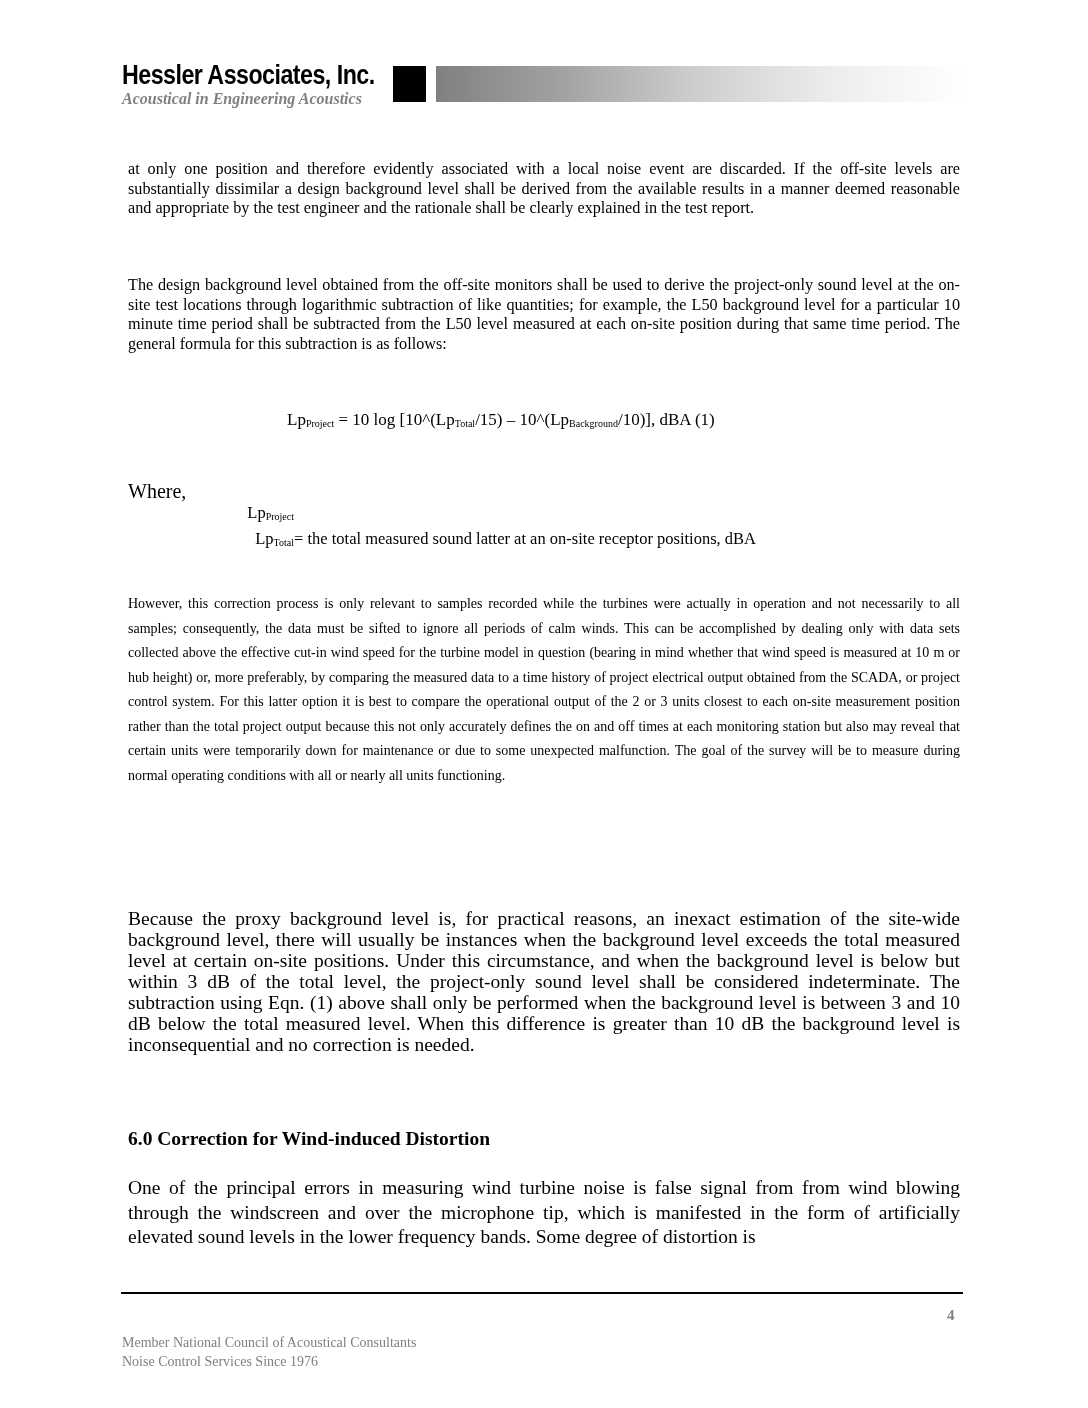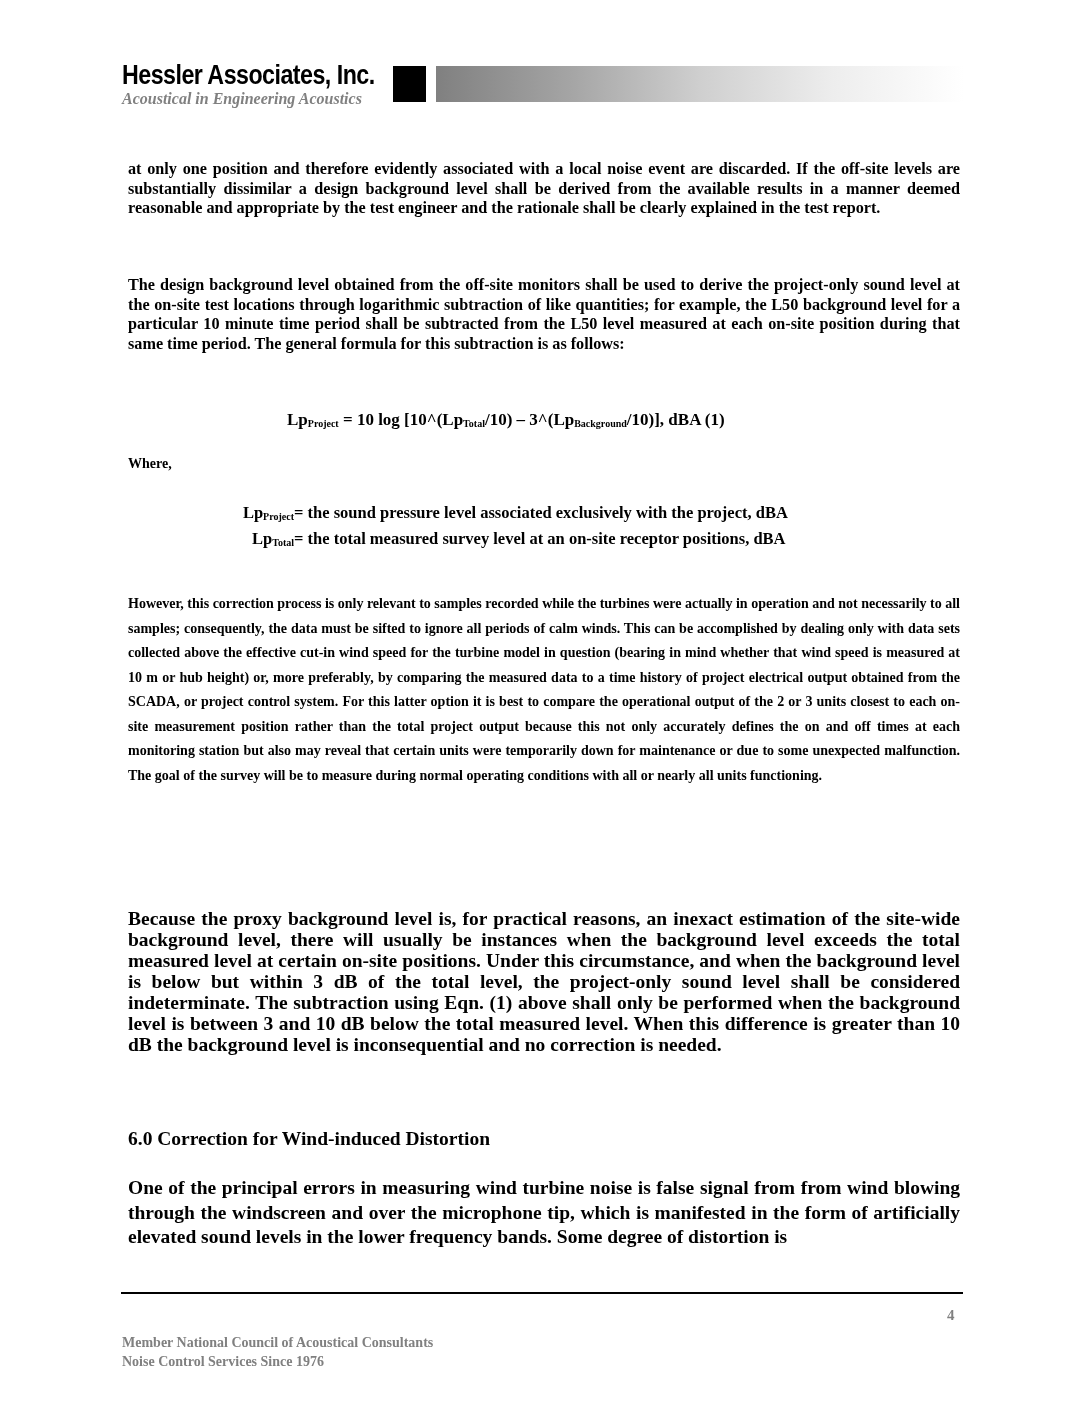--- a/index.html
+++ b/index.html
@@ -1,30 +1,30 @@
 <!DOCTYPE html>
 <html><head>
 <meta charset="utf-8">
 <style>
   html, body { margin: 0; padding: 0; background: #ffffff; }
   body { width: 1088px; height: 1408px; position: relative; overflow: hidden; color: #000; }
-  .serif { font-family: "Liberation Serif", "DejaVu Serif", serif; font-weight: bold; }
+  .serif { font-family: "Liberation Serif", "DejaVu Serif", serif; }
   .sans { font-family: "Liberation Sans", "DejaVu Sans", sans-serif; }
 
   .company-name { position: absolute; left: 122px; top: 60px; font-size: 27px; font-weight: bold; letter-spacing: -0.6px; transform: scaleX(0.86); transform-origin: left top; white-space: nowrap; }
   .company-tagline { position: absolute; left: 122px; top: 90px; font-size: 16px; font-style: italic; font-weight: bold; color: #808080; white-space: nowrap; }
   .logo-square { position: absolute; left: 393px; top: 66px; width: 33px; height: 36px; background: #000; }
   .gradient-bar { position: absolute; left: 436px; top: 66px; width: 528px; height: 36px; background: linear-gradient(to right, #808080 0%, #a4a4a4 25%, #cfcfcf 50%, #ededed 75%, #ffffff 100%); }
 
   .body-text { position: absolute; left: 128px; width: 832px; font-size: 17.3px; line-height: 24.5px; text-align: justify; }
   .body-text.small { font-size: 16.2px; line-height: 19.6px; }
   .p1 { top: 160px; }
   .p2 { top: 276px; }
   .equation { position: absolute; left: 287px; top: 410px; font-size: 17px; white-space: nowrap; }
-  .where { position: absolute; left: 128px; top: 456px; font-size: 14px; }
+  .where { position: absolute; left: 128px; top: 480px; font-size: 20px; }
   .defs { position: absolute; left: 190px; top: 502px; font-size: 16.5px; line-height: 22px; }
   .def-row { display: flex; white-space: nowrap; text-align: right; }
   .def-term { width: 104px; }
   sub { font-size: 10px; vertical-align: -2px; }
   .p3 { top: 592px; font-size: 14px; line-height: 24.5px; }
   .p4 { top: 908px; font-size: 19.5px; line-height: 21px; }
   .section-heading { position: absolute; left: 128px; top: 1128px; font-size: 19.5px; font-weight: bold; white-space: nowrap; }
   .p5 { top: 1176px; font-size: 19.5px; line-height: 24.5px; }
 
   .footer-rule { position: absolute; left: 121px; top: 1292px; width: 842px; height: 2px; background: #000; }
@@ -40,33 +40,32 @@
   <div class="company-name sans">Hessler Associates, Inc.</div>
   <div class="company-tagline serif">Acoustical in Engineering Acoustics</div>
   <div class="logo-square"></div>
   <div class="gradient-bar"></div>
 </div>
 
 <div class="body-text small serif p1">at only one position and therefore evidently associated with a local noise event are discarded.  If the off-site levels are substantially dissimilar a design background level shall be derived from the available results in a manner deemed reasonable and appropriate by the test engineer and the rationale shall be clearly explained in the test report.</div>
 <div class="body-text small serif p2">The design background level obtained from the off-site monitors shall be used to derive the project-only sound level at the on-site test locations through logarithmic subtraction of like quantities; for example, the L50 background level for a particular 10 minute time period shall be subtracted from the L50 level measured at each on-site position during that same time period.  The general formula for this subtraction is as follows:</div>
 
 <div class="equation serif">
-  <span>Lp</span><sub>Project</sub><span> = 10 log [10^(Lp</span><sub>Total</sub><span>/10) – 3^(Lp</span><sub>Background</sub><span>/10)],  dBA  (1)</span>
+  <span>Lp</span><sub>Project</sub><span> = 10 log [10^(Lp</span><sub>Total</sub><span>/15) – 10^(Lp</span><sub>Background</sub><span>/10)],  dBA  (1)</span>
 </div>
 
 <div class="where serif">Where,</div>
 
 <div class="defs serif">
   <div class="def-row">
     <span class="def-term"><span>Lp</span><sub>Project</sub></span>
-    <span>= the sound pressure level associated exclusively with the project, dBA</span>
   </div>
   <div class="def-row">
     <span class="def-term"><span>Lp</span><sub>Total</sub></span>
-    <span>= the total measured survey level at an on-site receptor positions, dBA</span>
+    <span>= the total measured sound latter at an on-site receptor positions, dBA</span>
   </div>
 </div>
 
 <div class="body-text serif p3">However, this correction process is only relevant to samples recorded while the turbines were actually in operation and not necessarily to all samples; consequently, the data must be sifted to ignore all periods of calm winds.  This can be accomplished by dealing only with data sets collected above the effective cut-in wind speed for the turbine model in question (bearing in mind whether that wind speed is measured at 10 m or hub height) or, more preferably, by comparing the measured data to a time history of project electrical output obtained from the SCADA, or project control system.  For this latter option it is best to compare the operational output of the 2 or 3 units closest to each on-site measurement position rather than the total project output because this not only accurately defines the on and off times at each monitoring station but also may reveal that certain units were temporarily down for maintenance or due to some unexpected malfunction.  The goal of the survey will be to measure during normal operating conditions with all or nearly all units functioning.</div>
 <div class="body-text serif p4">Because the proxy background level is, for practical reasons, an inexact estimation of the site-wide background level, there will usually be instances when the background level exceeds the total measured level at certain on-site positions.  Under this circumstance, and when the background level is below but within 3 dB of the total level, the project-only sound level shall be considered indeterminate.  The subtraction using Eqn. (1) above shall only be performed when the background level is between 3 and 10 dB below the total measured level.  When this difference is greater than 10 dB the background level is inconsequential and no correction is needed.</div>
 
 <div class="section-heading serif">6.0  Correction for Wind-induced Distortion</div>
 <div class="body-text serif p5">One of the principal errors in measuring wind turbine noise is false signal from from wind blowing through the windscreen and over the microphone tip, which is manifested in the form of artificially elevated sound levels in the lower frequency bands.  Some degree of distortion is</div>
 
 <div>

